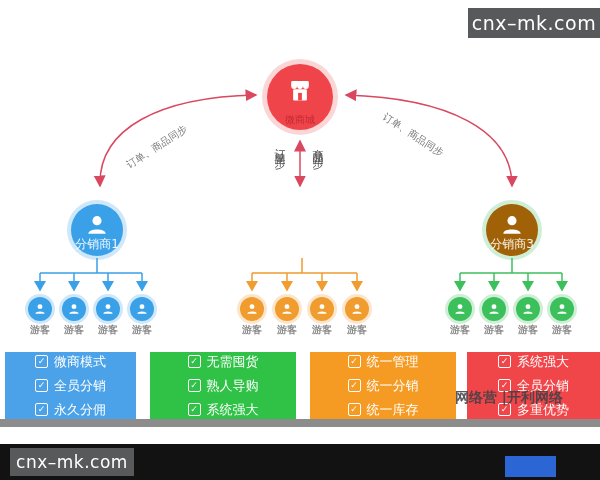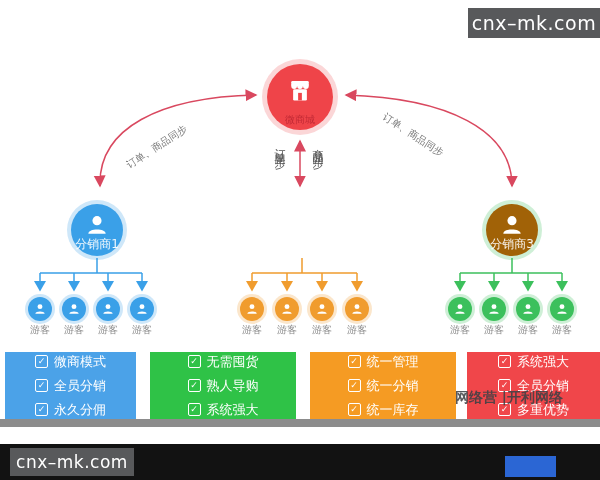--- a/index.html
+++ b/index.html
@@ -23,21 +23,21 @@
   .root-node .nlabel { font-size:10px; color:#c22a35; }
   .dist-node { width:52px; height:52px; top:204px; }
   .dist-node .nlabel { font-size:12px; }
   .dist-blue  { left:71px;  background:#3aa0e8; box-shadow:0 0 0 4px rgba(58,160,232,0.25); }
   .dist-orange{ left:276px; background:#f09c2e; box-shadow:0 0 0 4px rgba(240,156,46,0.25); }
   .dist-green { left:486px; background:#a16207; box-shadow:0 0 0 4px rgba(60,192,92,0.25); }
   .leaf { position:absolute; top:297px; width:24px; height:24px; border-radius:50%; z-index:2; display:flex; align-items:center; justify-content:center; }
   .leaf.b { background:#3aa0e8; box-shadow:0 0 0 3px rgba(58,160,232,0.25); }
   .leaf.o { background:#f09c2e; box-shadow:0 0 0 3px rgba(240,156,46,0.25); }
   .leaf.g { background:#3cc05c; box-shadow:0 0 0 3px rgba(60,192,92,0.25); }
-  .leaf-label { position:absolute; top:323px; width:30px; text-align:center; font-size:10px; color:#8a8a8a; z-index:2; }
+  .leaf-label { position:absolute; top:323px; width:30px; text-align:center; font-size:10px; color:#8a8a8a; z-index:2;font-weight:bold; }
 
   
   .arc-label { position:absolute; font-size:10px; color:#777; z-index:2; white-space:nowrap; }
   .arc-label.left  { left:122px; top:140px; transform:rotate(-33deg); }
   .arc-label.right { left:378px; top:128px; transform:rotate(33deg); }
   .v-label { position:absolute; writing-mode:vertical-rl; letter-spacing:3px; font-size:11px; color:#555; z-index:2; }
   .v-label.l { left:271px; top:140px; }
   .v-label.r { left:309px; top:140px; }
 
   

